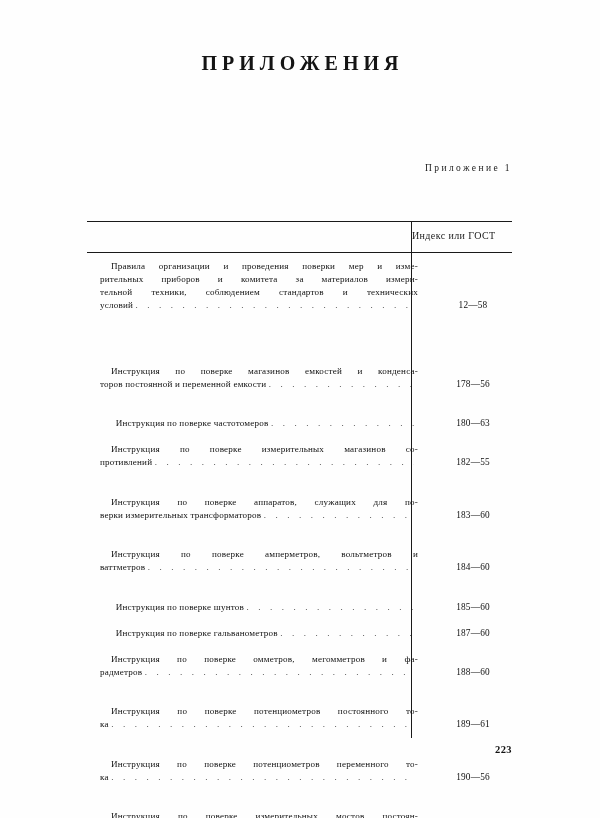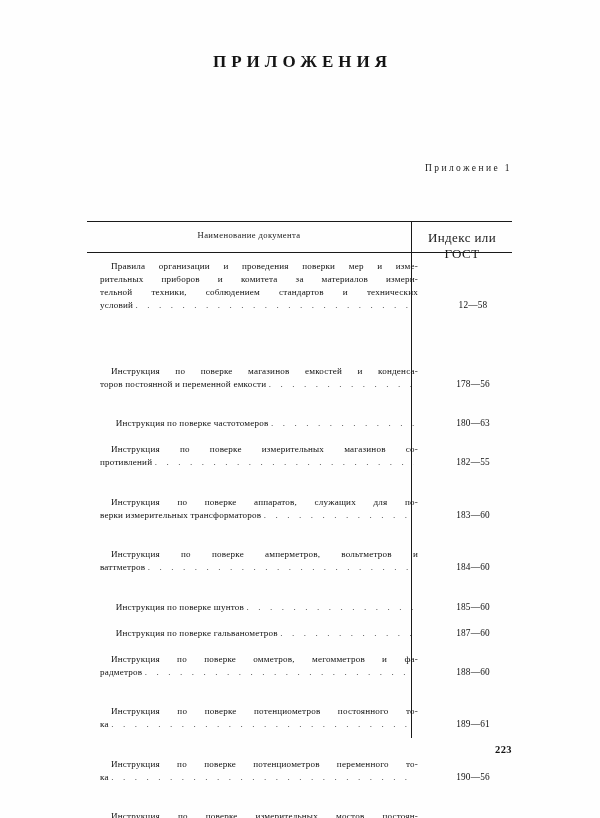--- a/index.html
+++ b/index.html
@@ -20,21 +20,21 @@
   }
 
   
   #doc-title {
     position: absolute;
     left: 0;
     top: 52px;
     width: 600px;
     text-align: center;
     font-weight: bold;
-    font-size: 17px;
+    font-size: 20px;
     letter-spacing: 5px;
     text-indent: 5px;
     color: #141414;
   }
 
   
   #appendix-label {
     position: absolute;
     right: 88px;
     top: 163px;
@@ -86,22 +86,21 @@
     text-align: center;
     font-size: 8.6px;
     letter-spacing: 0.4px;
     color: #1a1a1a;
   }
   #th-index {
     position: absolute;
     left: 412px;
     top: 230px;
     width: 100px;
-    text-align: center;
-    font-size: 13px;
+    font-size: 10px;
     letter-spacing: 0.4px;
     color: #1a1a1a;
   }
 
   
   #table-body {
     position: absolute;
     left: 0;
     top: 260px;
     width: 600px;
@@ -166,21 +165,20 @@
 
   <div id="doc-title">ПРИЛОЖЕНИЯ</div>
 
   <div id="appendix-label">Приложение 1</div>
 
 
   <div class="rule" id="rule-top"></div>
   <div class="rule" id="rule-header"></div>
   <div id="col-divider"></div>
 
-  <div id="th-doc">Наименование документа</div>
   <div id="th-index">Индекс или ГОСТ</div>
 
   <div id="table-body" style="height: 550.2px; padding-left: 11px;">
       <div class="entry" style="height: 52.4px; top: 0px;">
         <div class="entry-doc" style="top: 0px;">
           <span class="ln just">
             <span style="padding-left: 11px;">Правила</span>
             <span>организации</span>
             <span>и</span>
             <span>проведения</span>

